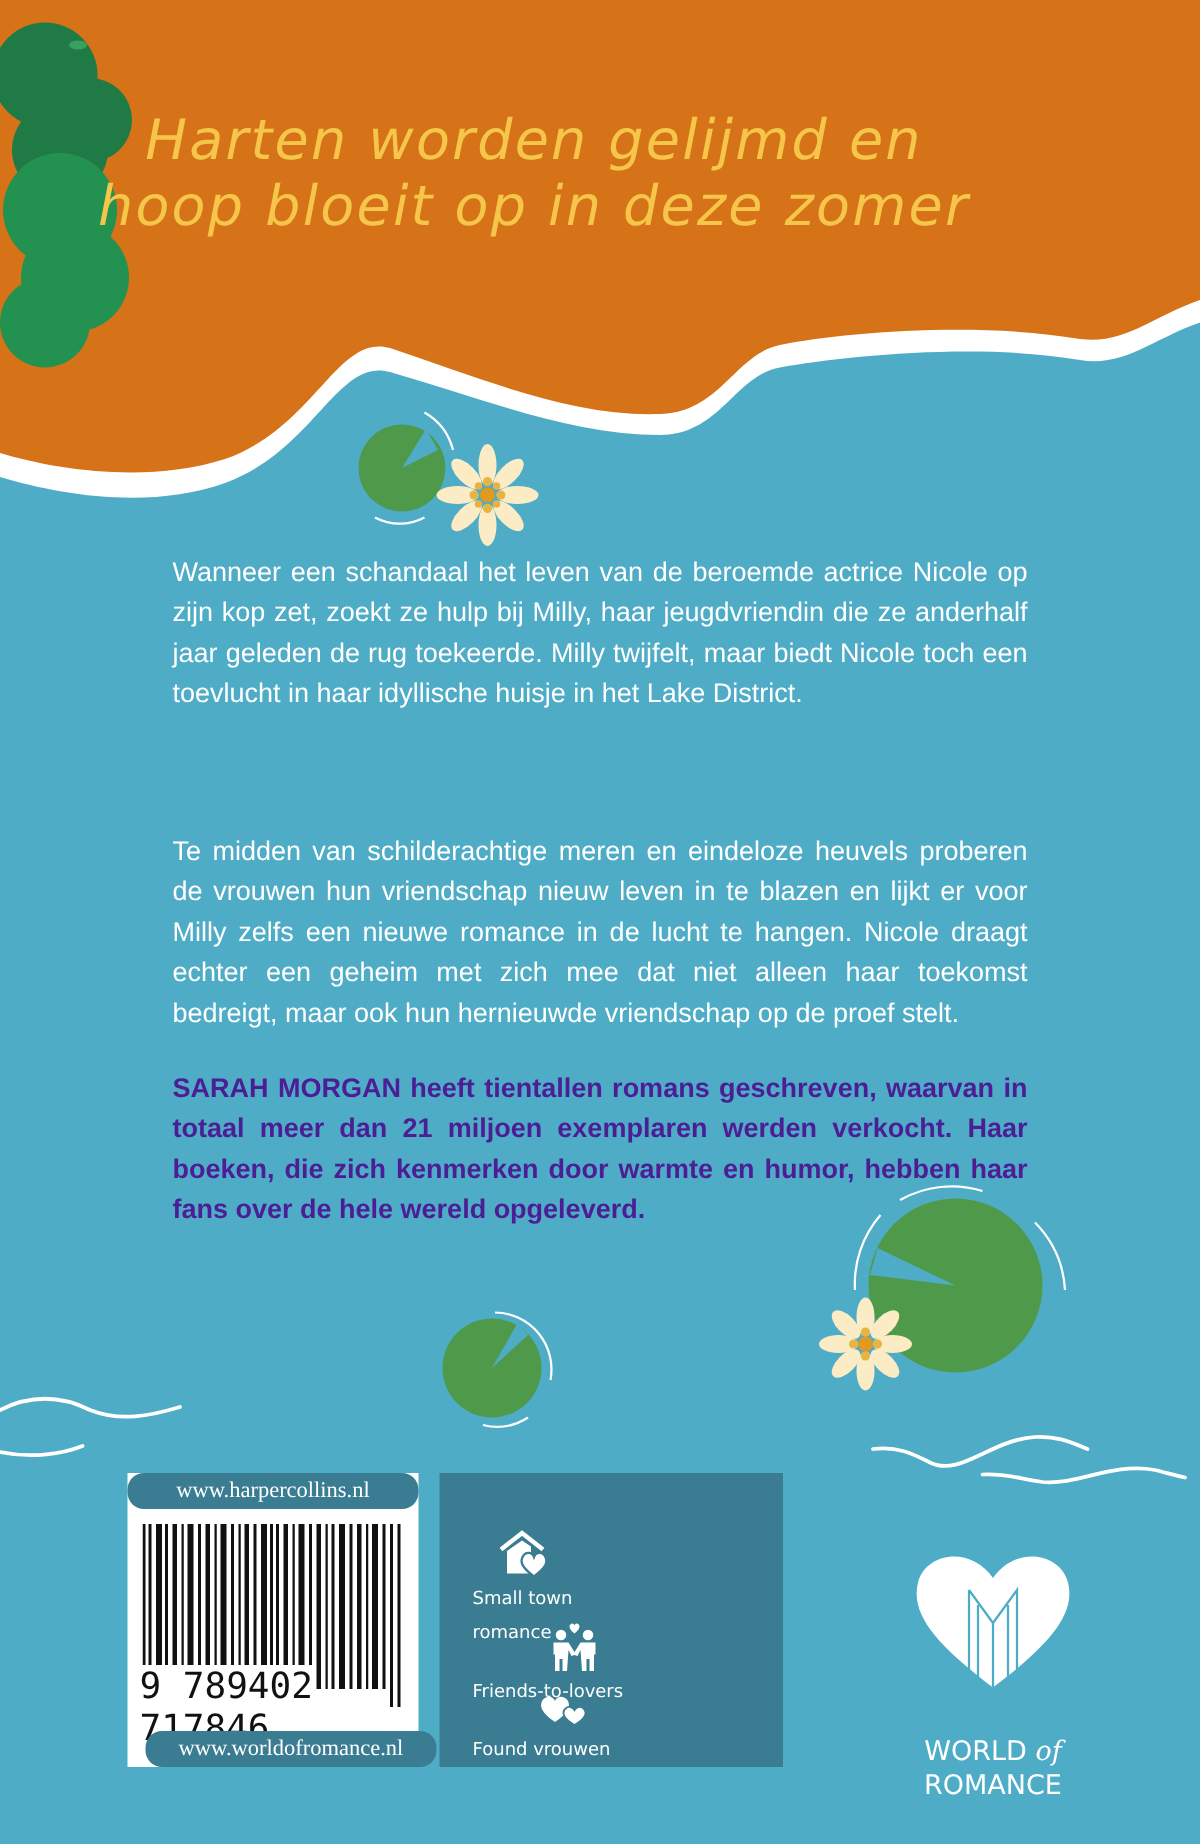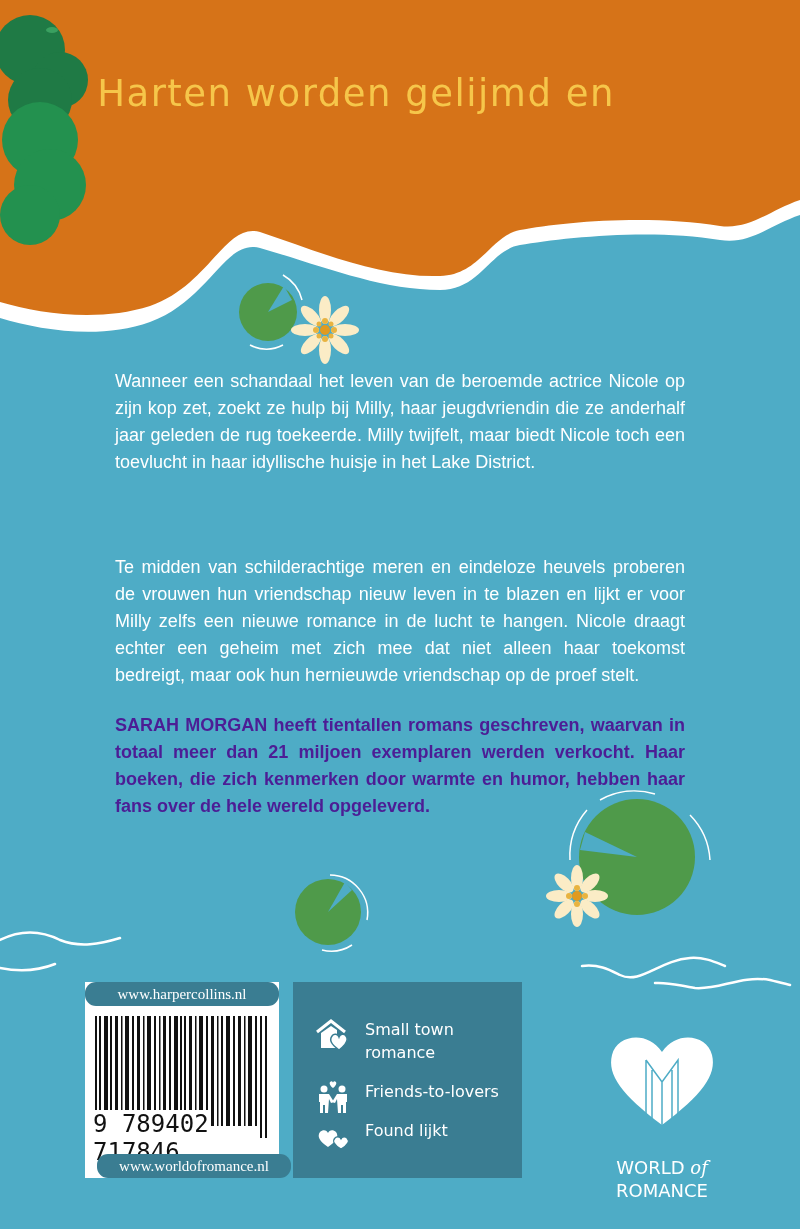--- a/index.html
+++ b/index.html
@@ -1,32 +1,32 @@
 <!DOCTYPE html>
 <html><head>
   <meta charset="utf-8">
   <style>
     html, body { margin: 0; padding: 0; }
     body { width: 800px; height: 1229px; position: relative; overflow: hidden; background: #4eacc6; font-family: "DejaVu Sans", sans-serif; }
     .scene { position: absolute; left: 0; top: 0; width: 800px; height: 1229px; }
-    .tagline { position: absolute; left: 0; top: 72px; width: 712px; text-align: center; color: #f6c64a; font-family: "DejaVu Sans", sans-serif; font-size: 37px; line-height: 44px; letter-spacing: 1.5px; }
+    .tagline { position: absolute; left: 0; top: 72px; width: 712px; text-align: center; color: #f6c64a; font-family: "DejaVu Sans", sans-serif; font-size: 37px; line-height: 44px; letter-spacing: 1.5px; font-style: italic; }
     .tagline div { white-space: nowrap; }
     .blurb { position: absolute; left: 115px; width: 570px; color: #ffffff; font-family: "Liberation Sans", sans-serif; font-size: 18px; line-height: 27px; text-align: justify; }
     .blurb.p1 { top: 368px; }
     .blurb.p2 { top: 554px; }
     .blurb.p3 { top: 712px; color: #4c1d95; font-weight: bold; }
     .barcode-box { position: absolute; left: 85px; top: 982px; width: 194px; height: 196px; background: #ffffff; }
     .url-band { position: absolute; left: 0; width: 194px; height: 24px; background: #3a7d92; color: #ffffff; font-family: "Liberation Serif", serif; font-size: 15px; line-height: 24px; text-align: center; border-radius: 11px; }
     .url-band.top { top: 0; }
     .url-band.bottom { bottom: 0; margin-left: 12px; }
     .bars { position: absolute; left: 10px; top: 34px; width: 174px; height: 122px; }
     .isbn { position: absolute; left: 8px; top: 128px; width: 180px; font-family: "DejaVu Sans Mono", monospace; font-size: 24px; color: #111; background: transparent; letter-spacing: 0px; }
     .isbn span { background: #fff; }
     .tropes { position: absolute; left: 293px; top: 982px; width: 229px; height: 196px; background: #3a7d92; }
-    .trope { position: absolute; left: 22px; display: flex; align-items: flex-start; color: #ffffff; font-family: "DejaVu Sans", sans-serif; font-size: 16px; line-height: 23px; }
+    .trope { position: absolute; left: 22px; display: flex; align-items: flex-end; color: #ffffff; font-family: "DejaVu Sans", sans-serif; font-size: 12px; line-height: 23px; flex-direction: column; }
     .trope .ic { width: 36px; height: 34px; margin-right: 14px; flex: 0 0 36px; }
     .trope.t1 { top: 36px; }
     .trope.t2 { top: 98px; }
     .trope.t3 { top: 137px; }
     .wor-logo { position: absolute; left: 602px; top: 1030px; width: 120px; height: 150px; }
     .wor-text { position: absolute; left: 600px; top: 1129px; width: 124px; text-align: center; color: #ffffff; font-family: "DejaVu Sans", sans-serif; font-size: 18px; line-height: 23px; margin-top: 27px; }
     .wor-text i { font-family: "DejaVu Serif", serif; }
   </style>
 </head>
 <body>
@@ -116,20 +116,21 @@
   <g stroke="#ffffff" stroke-width="2.5" fill="none" stroke-linecap="round">
     <path d="M0,940 C20,930 40,930 60,940 C80,948 100,944 120,938"></path>
     <path d="M0,968 C20,972 40,970 55,964"></path>
     <path d="M582,966 C600,964 610,970 620,975 C640,985 660,960 690,958 C705,957 715,962 725,966"></path>
     <path d="M655,983 C670,982 680,986 695,988 C720,990 740,975 770,980 C778,982 785,984 790,985"></path>
   </g>
 </svg>
 
 <div class="tagline">
   <div>Harten worden gelijmd en</div>
+  <div>hoop bloeit op in deze zomer</div>
 </div>
 
 <div class="blurb p1">Wanneer een schandaal het leven van de beroemde actrice Nicole op zijn kop zet, zoekt ze hulp bij Milly, haar jeugdvriendin die ze anderhalf jaar geleden de rug toekeerde. Milly twijfelt, maar biedt Nicole toch een toevlucht in haar idyllische huisje in het Lake District.</div>
 <div class="blurb p2">Te midden van schilderachtige meren en eindeloze heuvels proberen de vrouwen hun vriendschap nieuw leven in te blazen en lijkt er voor Milly zelfs een nieuwe romance in de lucht te hangen. Nicole draagt echter een geheim met zich mee dat niet alleen haar toekomst bedreigt, maar ook hun hernieuwde vriendschap op de proef stelt.</div>
 <div class="blurb p3">SARAH MORGAN heeft tientallen romans geschreven, waarvan in totaal meer dan 21 miljoen exemplaren werden verkocht. Haar boeken, die zich kenmerken door warmte en humor, hebben haar fans over de hele wereld opgeleverd.</div>
 
 <div class="barcode-box">
   <div class="url-band top">www.harpercollins.nl</div>
   <svg class="bars" viewBox="0 0 174 122" preserveAspectRatio="none">
     <g fill="#111">
@@ -192,21 +193,21 @@
       <path d="M32,14 L22,14 L17,22 L20,23 L22,19 L23,33 L26,33 L26,25 L28,25 L28,33 L31,33 L31,22 L32,22 Z" fill="#fff"></path>
       <path d="M18,8 C14,5 14,2 16,1.5 C17,1 18,2 18,3 C18,2 19,1 20,1.5 C22,2 22,5 18,8 Z" fill="#fff"></path>
     </svg>
     <div>Friends-to-lovers</div>
   </div>
   <div class="trope t3">
     <svg class="ic" viewBox="0 0 36 34">
       <path d="M13,28 C4,22 2,17 5,13 C8,10 12,11 13,14 C14,11 18,10 21,13 C24,17 22,22 13,28 Z" fill="#fff"></path>
       <path d="M26,30 C19,26 17,22 20,19 C22,17 25,18 26,20 C27,18 30,17 32,19 C35,22 33,26 26,30 Z" fill="#fff" stroke="#3a7d92" stroke-width="1.2"></path>
     </svg>
-    <div>Found lijkt</div>
+    <div>Found vrouwen</div>
   </div>
 </div>
 
 <svg class="wor-logo" viewBox="0 0 120 150">
   <path d="M60,95 C20,65 5,45 10,25 C15,5 45,0 60,22 C75,0 105,5 110,25 C115,45 100,65 60,95 Z" fill="#ffffff"></path>
   <path d="M44,30 L44,84 M44,30 L60,52 L76,30 L76,84 M60,52 L60,95 M50,40 L50,88 M70,40 L70,88" stroke="#4eacc6" stroke-width="1.5" fill="none"></path>
 </svg>
 <div class="wor-text">
   <div><span>WORLD</span> <i>of</i></div>
   <div>ROMANCE</div>

